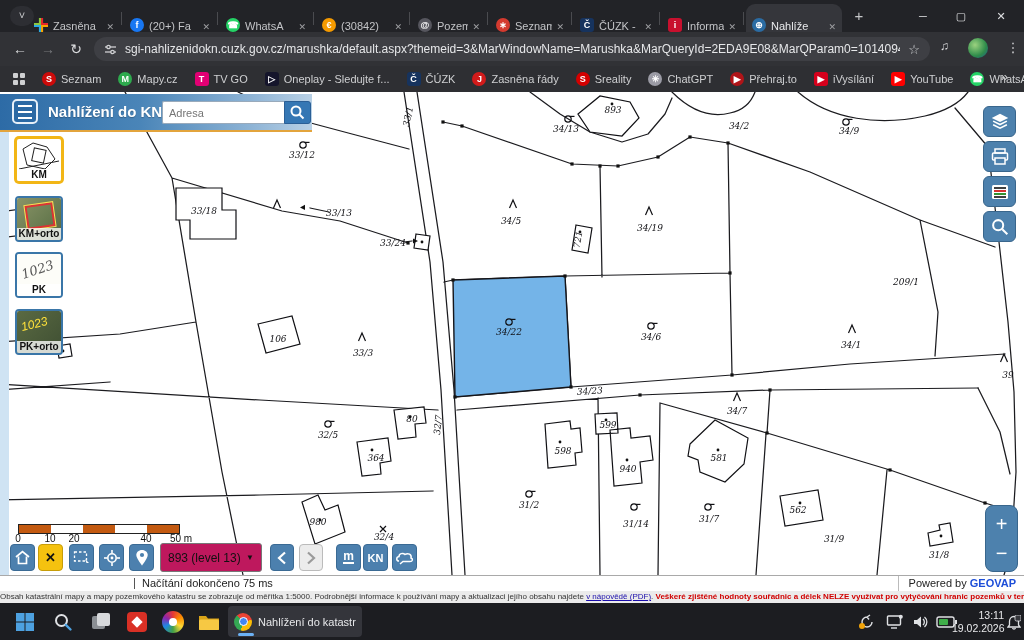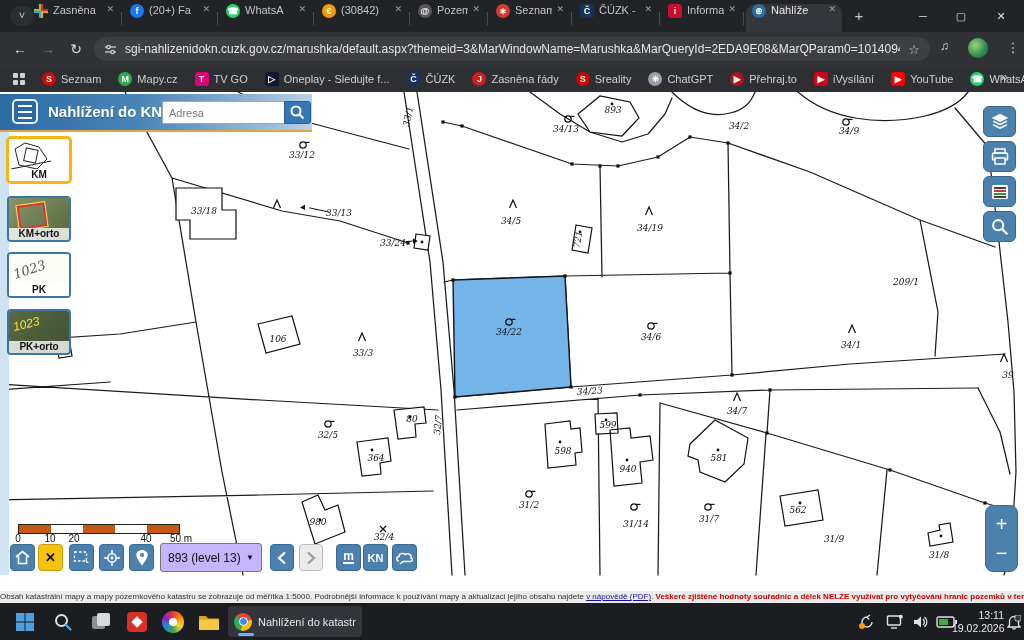--- a/index.html
+++ b/index.html
@@ -1,21 +1,21 @@
 <!DOCTYPE html>
 <html><head>
 <meta charset="utf-8">
 <style>
   html,body{margin:0;padding:0;background:#555;}
   #root{position:relative;width:1024px;height:640px;background:#fff;font-family:"Liberation Sans",sans-serif;overflow:hidden;}
 
   
   #tabbar{position:absolute;left:0;top:0;width:1024px;height:32px;background:#222327;}
   #tabsearch{position:absolute;left:10px;top:6px;width:24px;height:20px;border-radius:11px;background:#2d2e33;color:#c6c7c9;text-align:center;line-height:18px;font-size:11px;}
-  .tab{position:absolute;top:4px;height:28px;display:flex;align-items:flex-start;padding:0 6px;color:#c3c4c7;font-size:11px;box-sizing:border-box;}
+  .tab{position:absolute;top:4px;height:28px;display:flex;align-items:flex-end;padding:0 6px;color:#c3c4c7;font-size:11px;box-sizing:border-box;}
   .tab:not(.active)::after{content:"";position:absolute;right:-2px;top:8px;height:13px;width:1px;background:#4a4b4f;}
   .tab.active{background:#35363b;color:#e9eaec;border-radius:9px 9px 0 0;}
   .tfav{width:14px;height:14px;border-radius:50%;color:#fff;font-size:9px;font-weight:bold;display:flex;align-items:center;justify-content:center;flex:0 0 14px;}
   .tfav.sq{border-radius:3px;}
   .plusmulti{background:conic-gradient(#e4262c 0 90deg,#f7a400 0 180deg,#2babe2 0 270deg,#8bc53f 0 360deg);clip-path:polygon(35% 0,65% 0,65% 35%,100% 35%,100% 65%,65% 65%,65% 100%,35% 100%,35% 65%,0 65%,0 35%,35% 35%);border-radius:0;}
   .tlabel{margin-left:5px;white-space:nowrap;overflow:hidden;flex:1;}
   .tclose{margin-left:4px;font-size:9px;color:#9fa0a3;}
   #newtab{position:absolute;left:848px;top:5px;width:22px;height:22px;color:#c6c7c9;font-size:15px;text-align:center;line-height:21px;}
   .winctl{position:absolute;top:0;width:30px;height:32px;color:#dfe0e2;font-size:11px;text-align:center;line-height:32px;}
 
@@ -50,21 +50,21 @@
   
   #apphdr{position:absolute;left:0;top:2px;width:312px;height:36px;background:linear-gradient(90deg,#2d6ba6,#4a85b8 45%,#8db3d5 80%,#b9d1e6);border-bottom:2px solid #e3a43c;}
   #hamb{position:absolute;left:12px;top:5px;width:26px;height:25px;border:2px solid #e8f0f8;border-radius:5px;background:#2b69a4;box-sizing:border-box;}
   #hamb i{display:block;height:2px;background:#fff;margin:4px 4px 0 4px;}
   #apptitle{position:absolute;left:48px;top:9px;font-size:15px;font-weight:bold;color:#fff;text-shadow:0 1px 1px rgba(0,0,0,.25);}
   #addrinput{position:absolute;left:162px;top:7px;width:115px;height:21px;border:1px solid #9ab;border-right:none;border-radius:2px 0 0 2px;font-size:11px;padding:0 6px;color:#333;}
   #srchbtn{position:absolute;left:284px;top:7px;width:27px;height:23px;background:#3577b4;border:1px solid #2a5f96;border-radius:0 3px 3px 0;box-sizing:border-box;}
 
   
   #sidestrip{position:absolute;left:0;top:40px;width:9px;height:443px;background:#cfe3f3;}
-  .lbtn{position:absolute;left:7px;width:64px;height:46px;border:2px solid #3a76a8;border-radius:4px;background:#fff;overflow:hidden;box-sizing:border-box;}
+  .lbtn{position:absolute;left:15px;width:48px;height:46px;border:2px solid #3a76a8;border-radius:4px;background:#fff;overflow:hidden;box-sizing:border-box;}
   .lbtn.active{border-color:#f2b616;box-shadow:0 0 0 1px #f2b616;}
   .lthumb{position:absolute;inset:0;}
   .lchip{position:absolute;bottom:0;left:0;right:0;text-align:center;font-size:10px;font-weight:bold;color:#111;background:rgba(255,255,255,.78);line-height:12px;}
   .orto1{background:linear-gradient(135deg,#8a9467,#6b7d52 55%,#55663f);}
   .orto1 b{position:absolute;left:9px;top:6px;width:24px;height:20px;border:2px solid #d33;outline:1px solid #fd5;transform:rotate(-8deg);}
   .pksketch{background:#fdfdf8;}
   .pksketch span{position:absolute;left:4px;top:8px;font-family:"DejaVu Serif",serif;font-style:italic;color:#555;font-size:13px;transform:rotate(-18deg);}
   .orto2{background:linear-gradient(135deg,#5a6a42,#3f4f33);}
   .orto2 span{position:absolute;left:4px;top:6px;color:#ffe23a;font-size:12px;font-style:italic;transform:rotate(-14deg);}
 
@@ -73,21 +73,21 @@
   #zoomctl{position:absolute;left:985px;top:413px;width:33px;height:67px;background:#4d81ad;border:1px solid #39668c;border-radius:8px;box-sizing:border-box;color:#fff;}
   #zoomctl .zi{position:absolute;left:0;width:100%;text-align:center;font-size:20px;line-height:20px;}
 
   
   #scalebar{position:absolute;left:18px;top:432px;width:160px;height:8px;border:1px solid #222;display:flex;box-sizing:content-box;}
   #scalebar i{flex:1;}
   .tick{position:absolute;top:441px;transform:translateX(-50%);font-size:10px;color:#111;}
   .mbtn{position:absolute;top:452px;width:25px;height:27px;background:#4c80ae;border:1px solid #3a6a94;border-radius:4px;box-sizing:border-box;display:flex;align-items:center;justify-content:center;color:#fff;}
   .mbtn.yellow{background:#f5c20f;border-color:#c79d08;color:#111;font-weight:bold;}
   .mbtn.disabled{background:#ececec;border-color:#bbb;color:#999;}
-  #lvlsel{position:absolute;left:160px;top:451px;width:102px;height:29px;background:#c4b5fd;border:1px solid #777;border-radius:3px;box-sizing:border-box;font-size:12px;color:#111;display:flex;align-items:center;padding:11px 7px;}
+  #lvlsel{position:absolute;left:160px;top:451px;width:102px;height:29px;background:#be185d;border:1px solid #777;border-radius:3px;box-sizing:border-box;font-size:12px;color:#111;display:flex;align-items:center;padding:11px 7px;}
   #lvlsel .car{margin-left:auto;font-size:8px;}
   .knl{font-size:11px;font-weight:bold;}
   .ml{font-size:12px;font-weight:bold;border-bottom:2px solid #fff;line-height:11px;}
 
   
   #statusrow{position:absolute;left:0;top:483px;width:1024px;height:16px;background:#fff;border-top:1px solid #a9a9a9;box-sizing:border-box;font-size:11px;color:#222;}
   #statusdiv{position:absolute;left:134px;top:2px;width:1px;height:11px;background:#555;}
   #statustxt{position:absolute;left:142px;top:1px;}
   #geovap{position:absolute;right:0;top:0;height:16px;background:#fff;border-left:1px solid #bbb;padding:1px 8px 0 10px;font-size:11px;}
   #geovap b{color:#1d4ed8;}
@@ -524,20 +524,28 @@
     </div>
     <div class="mbtn" style="left:363px">
       <span class="knl">KN</span>
     </div>
     <div class="mbtn" style="left:392px">
       <svg width="19" height="15" viewBox="0 0 19 15">
           <path d="M4,11 C1,11 1,7 4,6.5 C4,3.5 8,2.5 10,4.5 C13,2.5 17,4.5 16,8 C18.5,9 17.5,11.5 15,11.5 L8,11.5 L5,14" fill="none" stroke="#fff" stroke-width="1.5"></path>
         </svg>
     </div>
 
+    <div id="statusrow">
+      <div id="statusdiv"></div>
+      <span id="statustxt">Načítání dokončeno 75 ms</span>
+      <span id="geovap">
+        <span>Powered by</span>
+        <b>GEOVAP</b>
+      </span>
+    </div>
     <div id="discl">
       <span>Obsah katastrální mapy a mapy pozemkového katastru se zobrazuje od měřítka 1:5000. Podrobnější informace k používání mapy a aktualizaci jejího obsahu najdete</span>
       <a href="#">v nápovědě (PDF)</a><span>. </span>
       <b>Veškeré zjištěné hodnoty souřadnic a délek NELZE využívat pro vytyčování hranic pozemků v terénu.</b>
     </div>
   </div>
 
   <div id="taskbar">
     <svg class="tbi" style="left:14px" viewBox="0 0 22 22">
         <g fill="#4da1e0">

